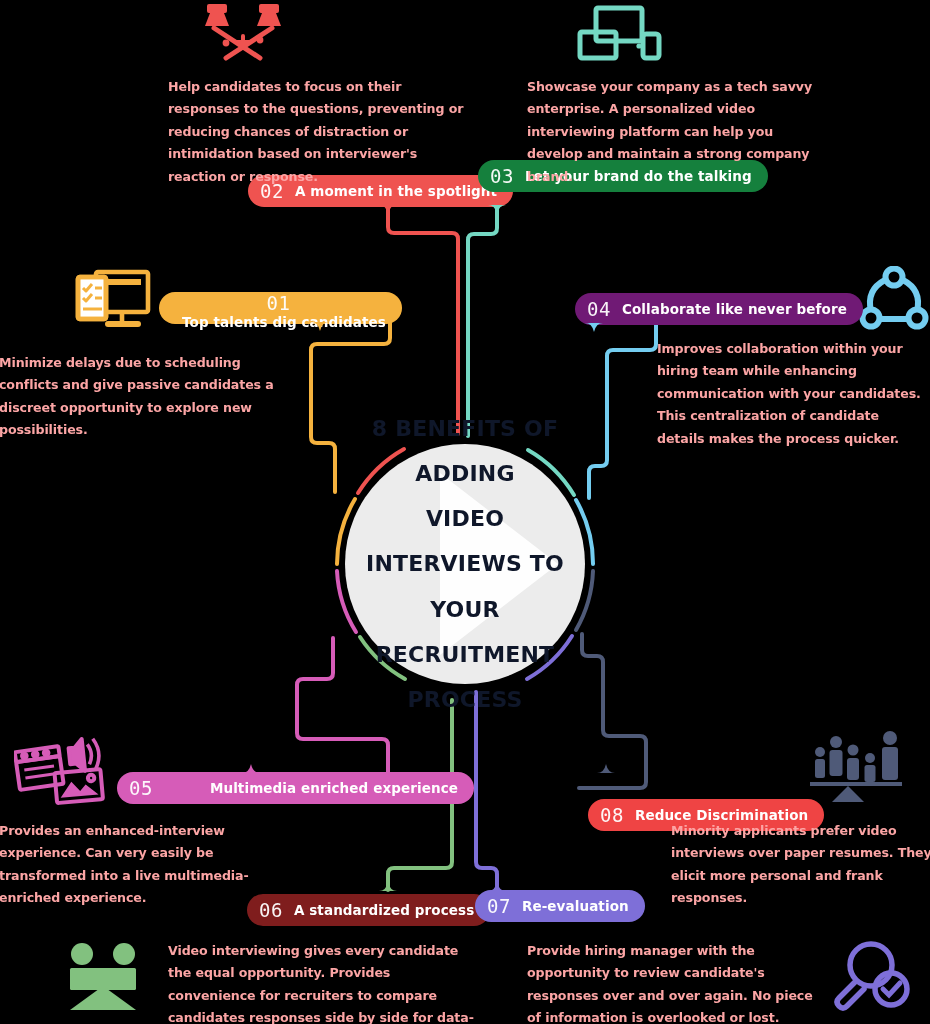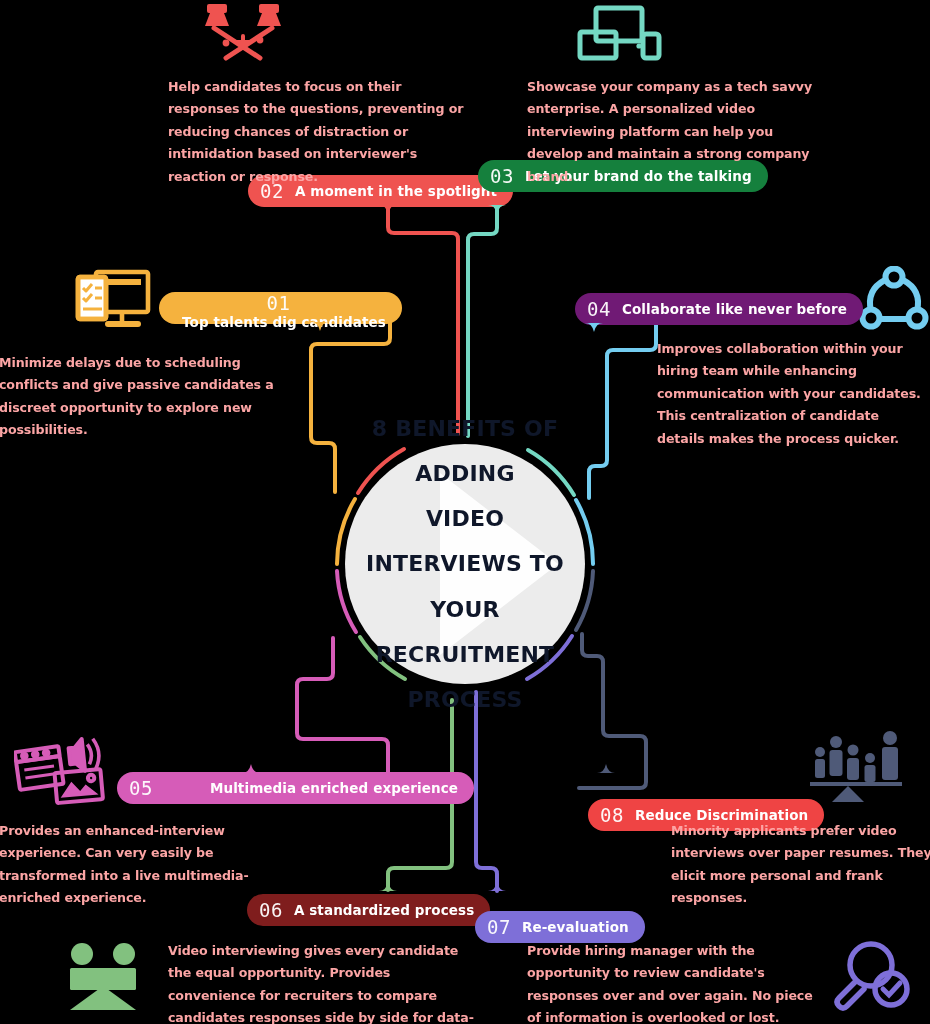--- a/index.html
+++ b/index.html
@@ -227,21 +227,21 @@
     </svg>
 
   <div class="pill" style="left:247px;top:858px;background:#7f1d1d;margin-top:36px;">
     <span class="num">06</span>
     <span class="txt">A standardized process</span>
   </div>
   <svg class="notch" style="left:379px;top:882px;" viewBox="0 0 18 9">
       <path d="M0 9 Q7 9 9 0 Q11 9 18 9 Z" fill="#82c17f"></path>
     </svg>
 
-  <div class="pill" style="left:475px;top:890px;background:#7e6fd8;margin-top:21px;">
+  <div class="pill" style="left:475px;top:890px;background:#7e6fd8;">
     <span class="num">07</span>
     <span class="txt">Re-evaluation</span>
   </div>
   <svg class="notch" style="left:488px;top:882px;" viewBox="0 0 18 9">
       <path d="M0 9 Q7 9 9 0 Q11 9 18 9 Z" fill="#7e6fd8"></path>
     </svg>
 
   <div class="pill" style="left:588px;top:772px;background:#ef4444;margin-top:27px;">
     <span class="num">08</span>
     <span class="txt">Reduce Discrimination</span>

